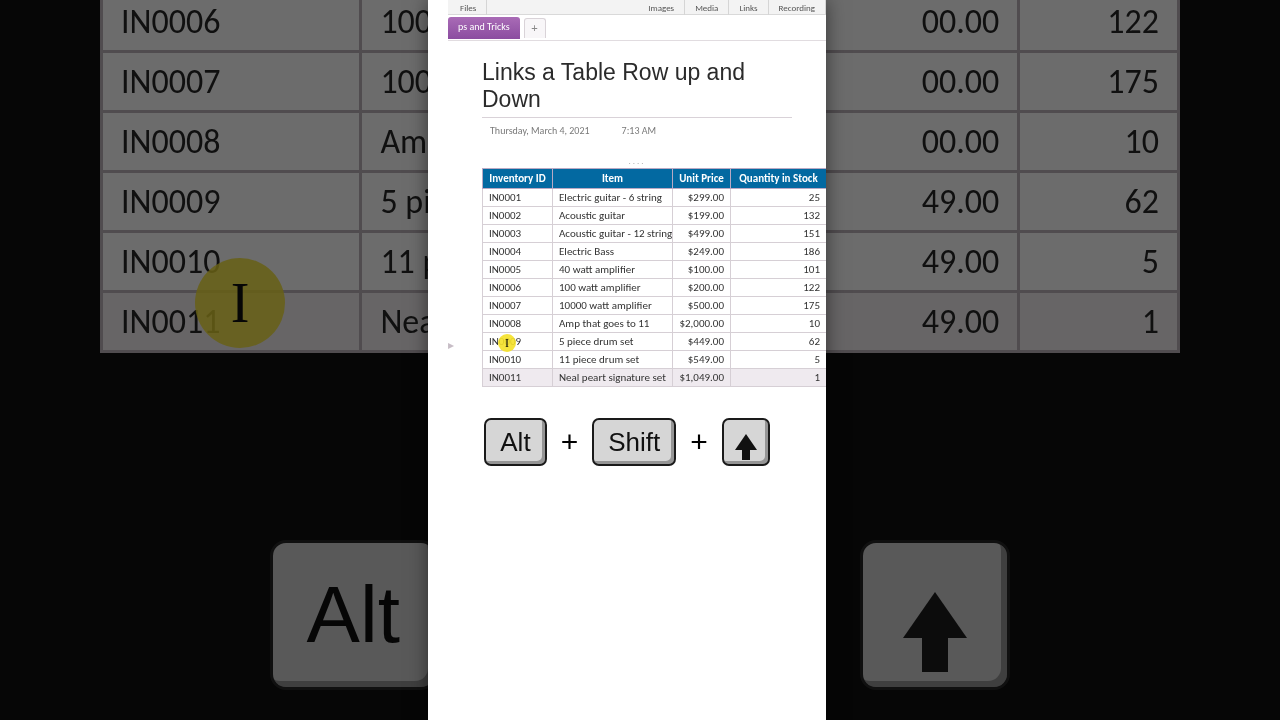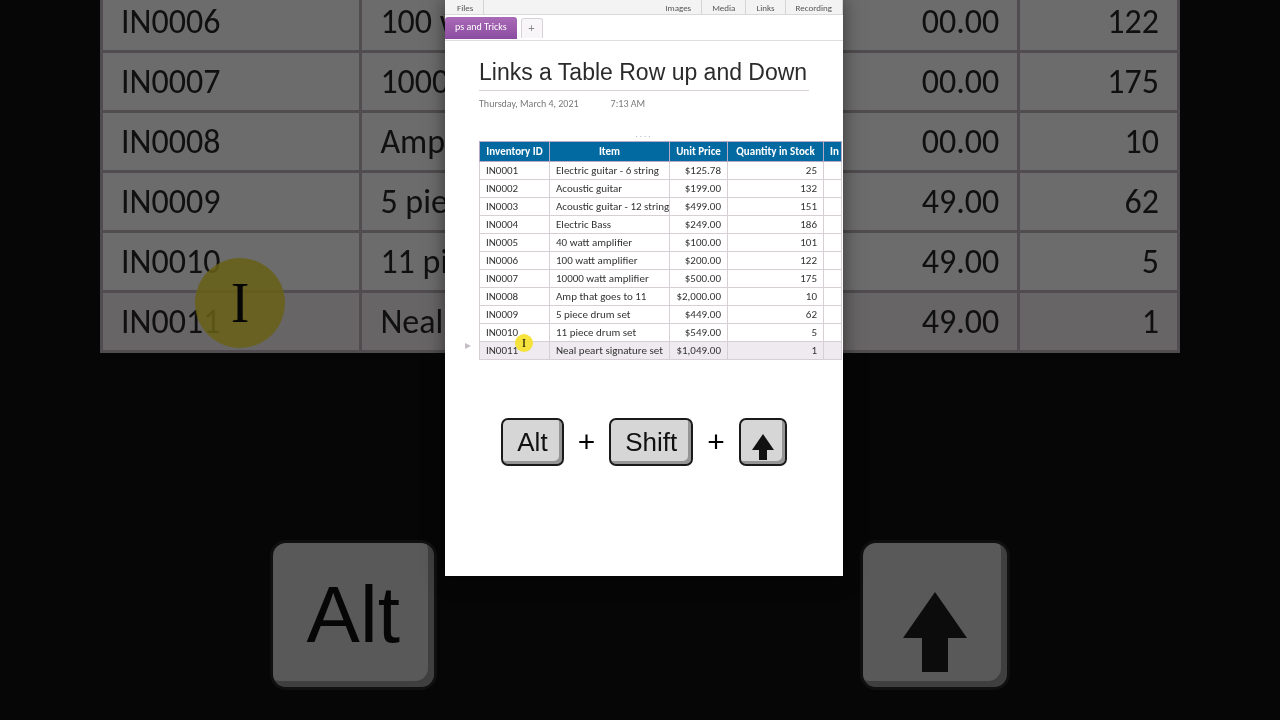--- a/index.html
+++ b/index.html
@@ -83,28 +83,29 @@
     align-items:center;
     justify-content:center;
     font-family: "Times New Roman", serif;
     font-size: 56px;
     z-index: 0;
   }
 
   
   .fg-strip {
     position: absolute;
-    left: 445px;
+    left: 428px;
     top: 0;
     width: 398px;
-    height: 576px;
+    height: 720px;
     background: #ffffff;
     z-index: 5;
     box-shadow: 0 0 18px rgba(0,0,0,.5);
     overflow: hidden;
+    padding-left: 20px;
   }
 
   
   .ribbon-tabs {
     height: 15px;
     background: #f3f3f3;
     border-bottom: 1px solid #d9d9d9;
     display: flex;
     align-items: flex-start;
     font-size: 9px;
@@ -170,20 +171,21 @@
     color: #2b2b2b;
     font-family: "Calibri Light","Segoe UI Light",sans-serif;
   }
   .title-rule { border: none; border-bottom: 1px solid #d9d2d8; margin-top: 4px; }
   .page-meta {
     margin-top: 6px;
     font-size: 10px;
     color: #7a7a7a;
     display: flex;
     gap: 32px;
+    margin-left: 8px;
   }
 
   .table-handle {
     text-align: center;
     color: #aaa;
     font-size: 9px;
     letter-spacing: 2px;
     margin-top: 18px;
     margin-bottom: 2px;
     user-select: none;
@@ -412,21 +414,21 @@
           <th>Item</th>
           <th>Unit Price</th>
           <th>Quantity in Stock</th>
           <th>In</th>
         </tr>
       </thead>
       <tbody id="inv-tbody">
           <tr>
             <td>IN0001</td>
             <td>Electric guitar - 6 string</td>
-            <td class="price">$125.78</td>
+            <td class="price">$299.00</td>
             <td class="qty">25</td>
             <td></td>
           </tr>
           <tr>
             <td>IN0002</td>
             <td>Acoustic guitar</td>
             <td class="price">$199.00</td>
             <td class="qty">132</td>
             <td></td>
           </tr>

